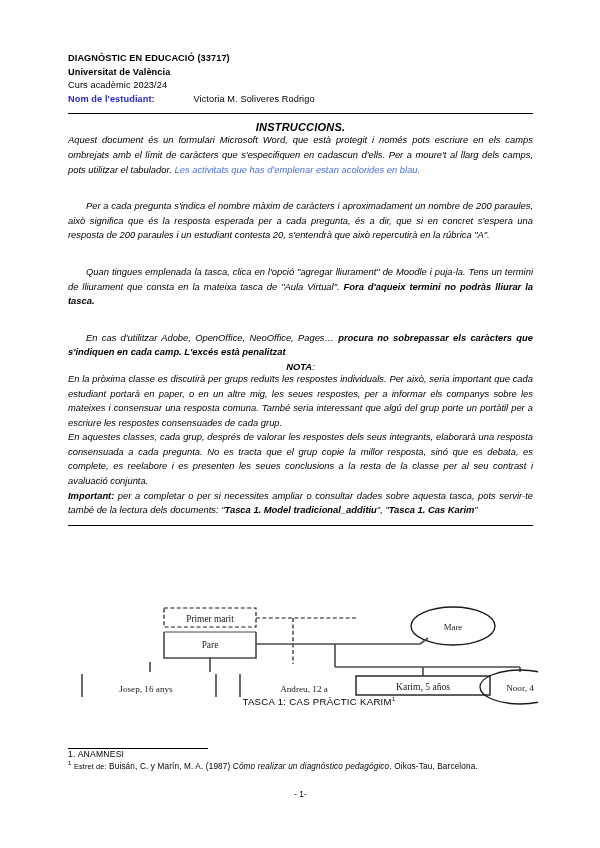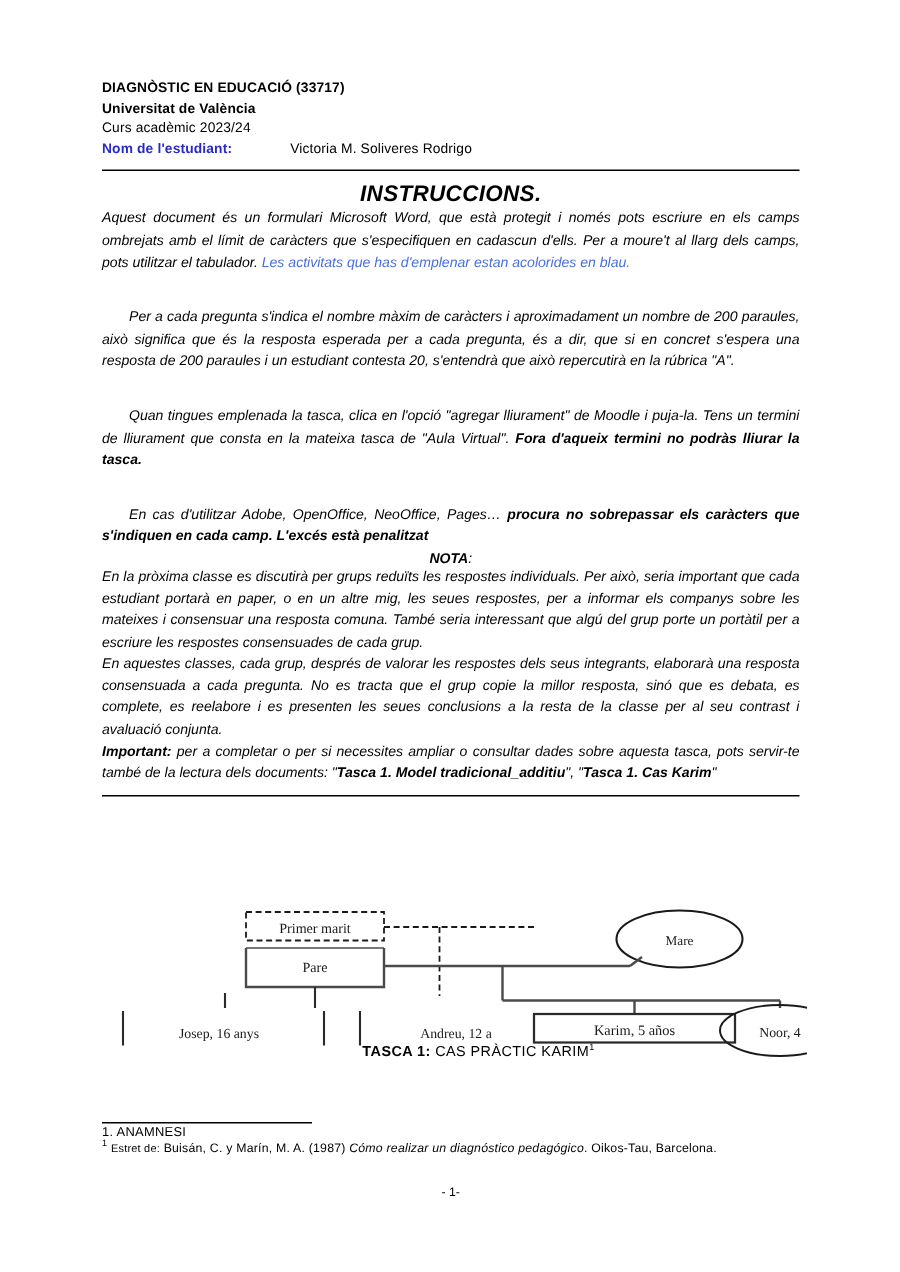--- a/index.html
+++ b/index.html
@@ -51,21 +51,21 @@
   }
   .rule.thin {
     border-top: 1.1px solid #000;
   }
 
   
   .centered-head {
     text-align: center;
     font-style: italic;
     font-weight: bold;
-    font-size: 15px;
+    font-size: 11px;
     margin-top: 7px;
     letter-spacing: 0.2px;
   }
   .para {
     font-style: italic;
     font-size: 9.4px;
     line-height: 14.6px;
     text-align: justify;
     margin: 0;
   }
@@ -97,21 +97,21 @@
 
   .tasca-title {
     position: absolute;
     left: 68px;
     top: 696px;
     width: 465px;
     text-align: center;
     font-size: 9.6px;
     letter-spacing: 0.3px;
   }
-  .tasca-title .b { font-weight: bold; margin-left: 37px; }
+  .tasca-title .b { font-weight: normal; margin-left: 37px; }
   .tasca-title sup { font-size: 6px; }
 
   .anamnesi {
     position: absolute;
     left: 68px;
     top: 749px;
     width: 465px;
     text-align: left;
     font-size: 8.6px;
     letter-spacing: 0.2px;

